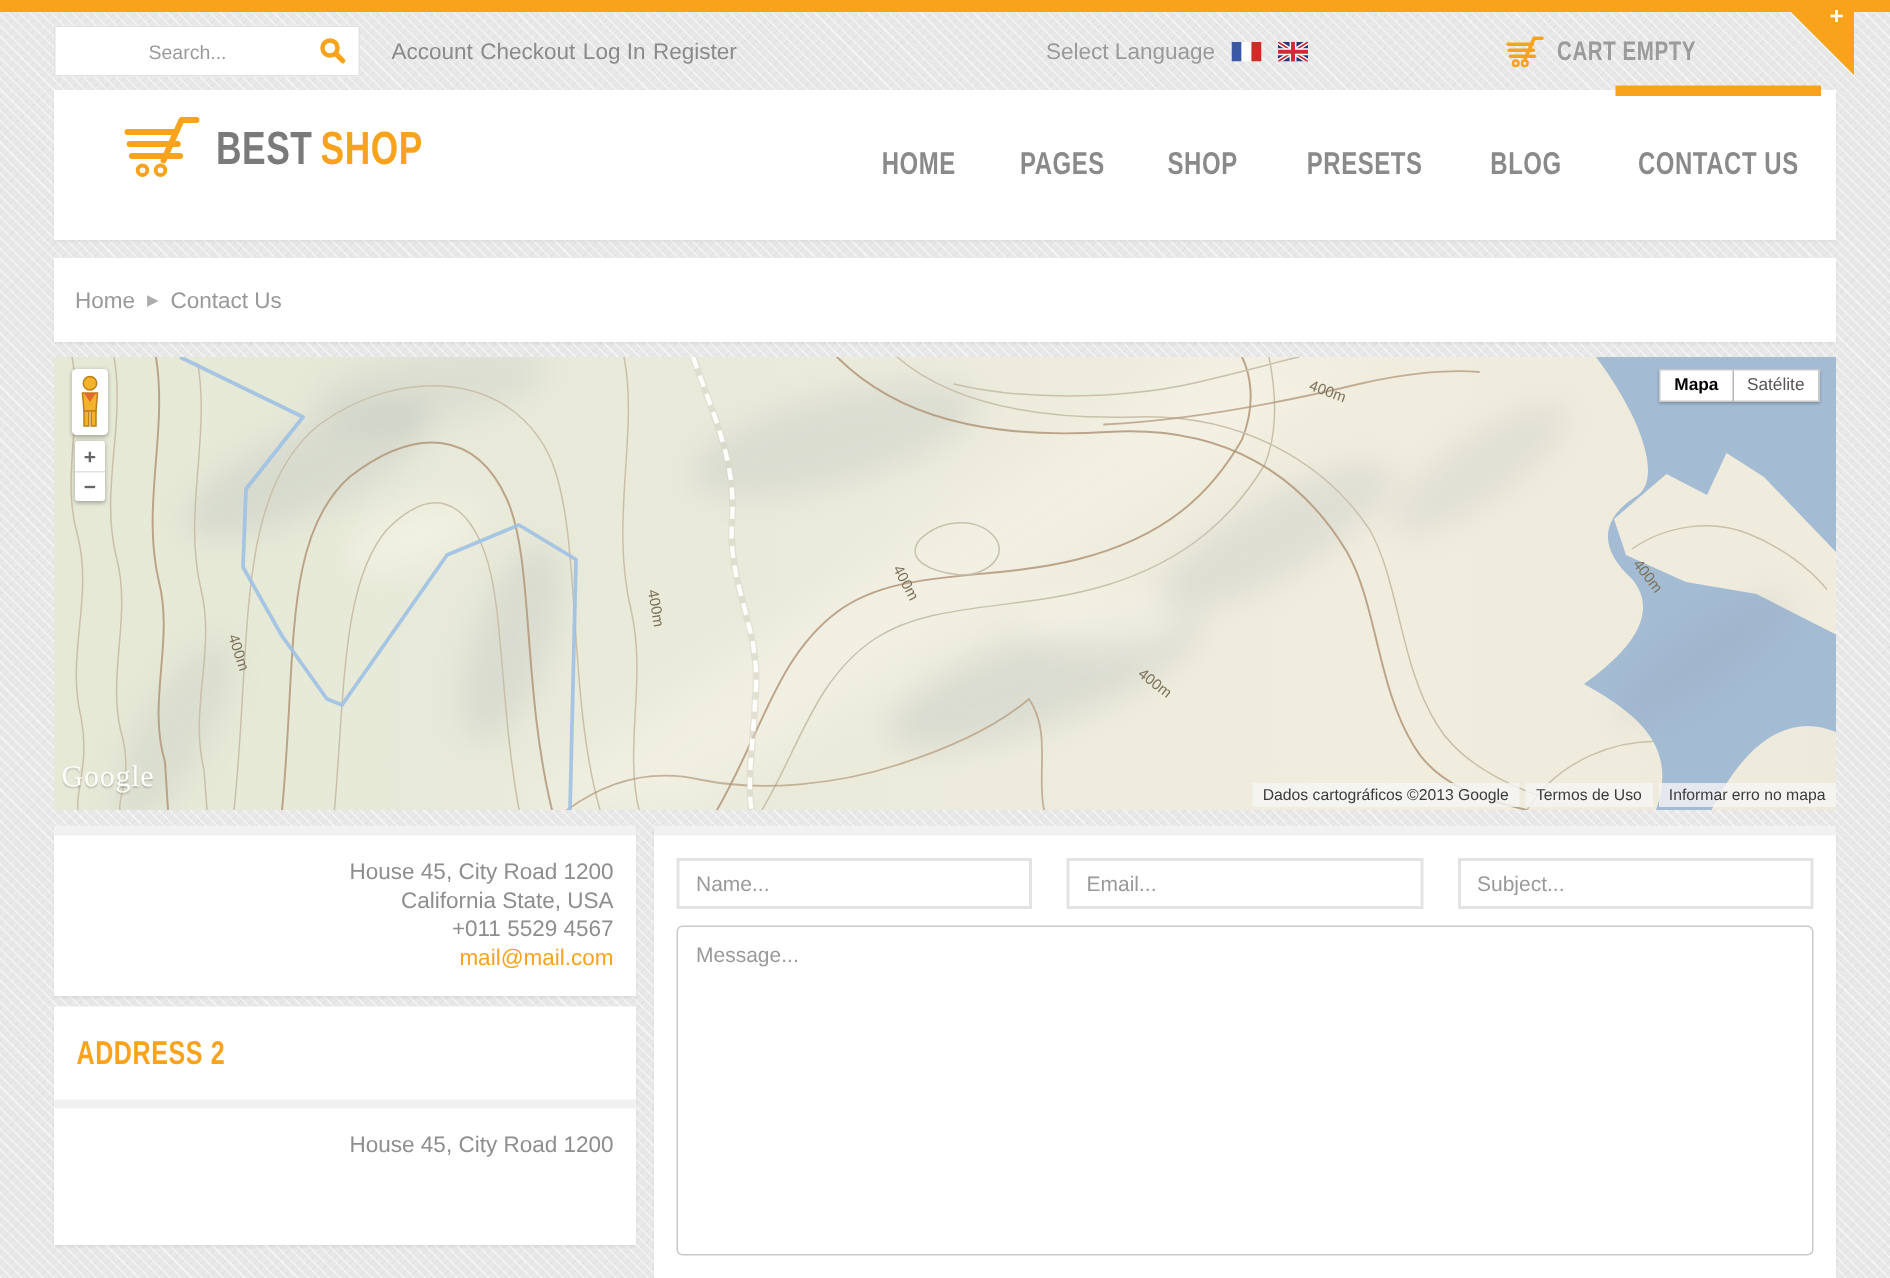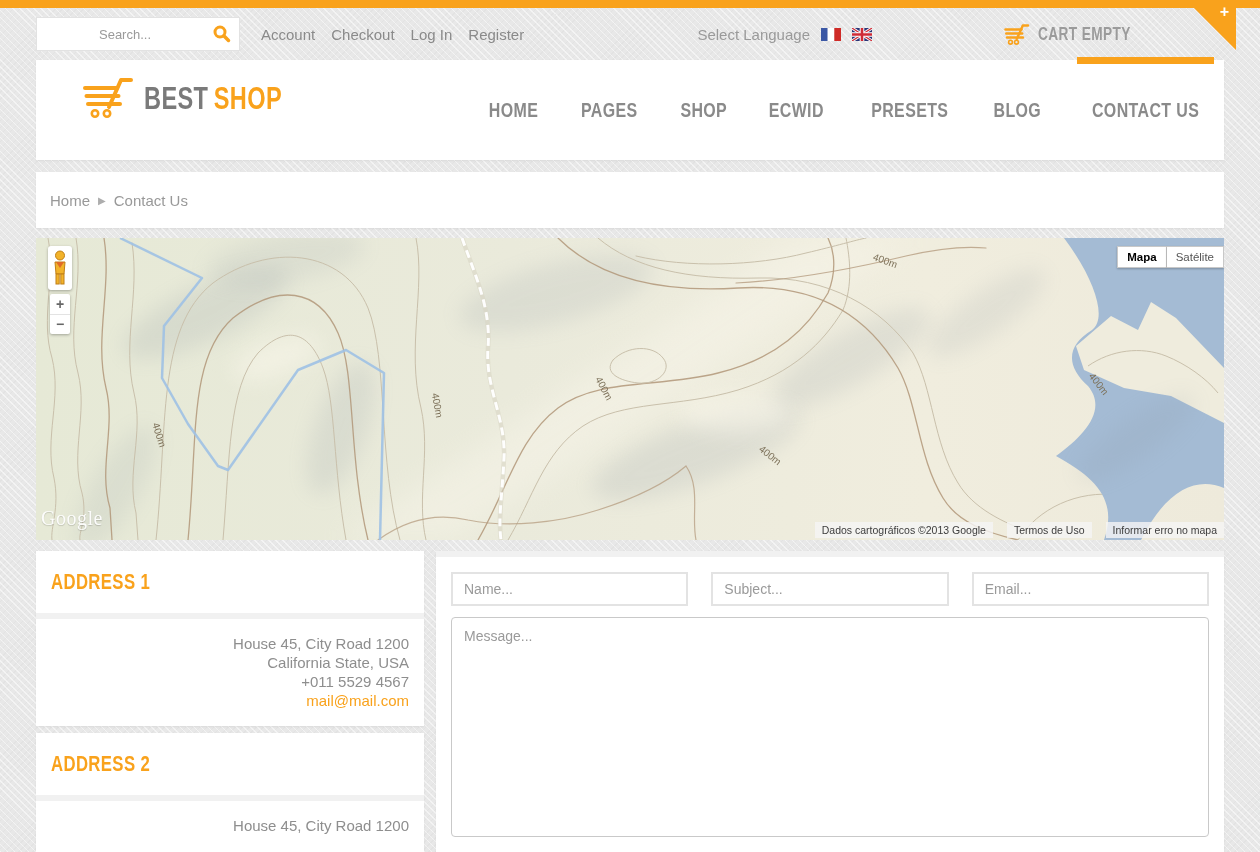--- a/index.html
+++ b/index.html
@@ -17,21 +17,21 @@
   .condensed{display:inline-block;font-weight:700;transform:scaleX(.76);letter-spacing:.5px;white-space:nowrap;}
   .cx-left{transform-origin:left center;}
   .cx-center{transform-origin:center center;}
 
   
   .topbar{position:absolute;top:8px;left:36px;width:1188px;height:52px;display:flex;align-items:center;}
   .searchbox{display:flex;align-items:center;width:204px;height:34px;background:#fff;border:1px solid #e2e2e2;box-sizing:border-box;}
   .searchbox input{flex:1;border:none;outline:none;background:transparent;font-family:"Liberation Sans",sans-serif;font-size:13px;color:#888;padding:0 4px 0 12px;min-width:0;text-align:center;}
   .searchbox input::placeholder{color:#9a9a9a;opacity:1;}
   .search-btn{width:34px;height:32px;border:none;background:transparent;display:flex;align-items:center;justify-content:center;cursor:pointer;padding:0;}
-  .top-links{display:flex;gap:16px;margin-left:21px;}
+  .top-links{display:flex;gap:5px;margin-left:21px;}
   .top-links a{font-size:15px;color:#8a8a8a;text-decoration:none;cursor:pointer;}
   .lang-group{margin-left:auto;display:flex;align-items:center;gap:11px;}
   .lang-label{font-size:15px;color:#9a9a9a;cursor:pointer;}
   .flag{display:inline-block;line-height:0;cursor:pointer;}
   .cart-group{margin-left:131px;margin-right:64px;display:flex;align-items:flex-start;gap:8px;cursor:pointer;}
   .cart-label{font-size:18px;color:#9b9b9b;}
   .ribbon{position:absolute;top:0;right:24px;width:50px;height:50px;background:#F9A21C;
           clip-path:polygon(0 0,100% 0,100% 100%);z-index:6;cursor:pointer;}
   .ribbon span{position:absolute;top:3px;right:7px;color:#fff;font-weight:700;font-size:16px;}
 
@@ -52,26 +52,26 @@
   .breadcrumb a{color:#999;text-decoration:none;cursor:pointer;}
   .crumb-arrow{font-size:10px;color:#adadad;}
 
   
   .map{position:absolute;top:238px;left:36px;width:1188px;height:302px;overflow:hidden;cursor:grab;background:#ebe9da;}
   .map svg.terrain{position:absolute;left:0;top:0;}
   .pegman-box{position:absolute;left:12px;top:8px;width:24px;height:44px;background:#fff;border-radius:3px;box-shadow:0 1px 3px rgba(0,0,0,.3);display:flex;align-items:center;justify-content:center;cursor:pointer;}
   .zoomctl{position:absolute;left:14px;top:56px;width:20px;height:40px;background:#fff;border-radius:2px;box-shadow:0 1px 3px rgba(0,0,0,.3);display:flex;flex-direction:column;}
   .zoomctl div{flex:1;display:flex;align-items:center;justify-content:center;font-size:14px;font-weight:700;color:#666;cursor:pointer;line-height:1;}
   .zoomctl .zout{border-top:1px solid #e3e3e3;}
-  .maptype{position:absolute;top:8px;right:0;display:flex;}
+  .maptype{position:absolute;top:8px;right:11px;display:flex;}
   .maptype button{height:22px;padding:0 9px;font-family:"Liberation Sans",sans-serif;font-size:11.5px;background:#fff;border:1px solid #c8c8c8;box-shadow:0 1px 2px rgba(0,0,0,.25);cursor:pointer;color:#555;}
   .maptype button.active{font-weight:700;color:#000;}
   .maptype button + button{border-left:none;}
   .gwatermark{position:absolute;left:5px;bottom:10px;font-family:"Liberation Serif",serif;font-size:20px;color:rgba(255,255,255,.95);text-shadow:0 1px 1px rgba(0,0,0,.18);letter-spacing:.5px;cursor:pointer;}
-  .attrib{position:absolute;right:0;bottom:2px;display:flex;gap:14px;font-size:10.5px;color:#3c3c3c;}
+  .attrib{position:absolute;right:0;bottom:2px;display:flex;gap:4px;font-size:10.5px;color:#3c3c3c;}
   .attrib span{background:rgba(245,245,245,.8);padding:2px 7px;white-space:nowrap;}
   .attrib span.link{cursor:pointer;}
 
   
   .content{position:absolute;top:551px;left:36px;width:1188px;display:flex;gap:12px;align-items:flex-start;}
   .col-left{width:388px;display:flex;flex-direction:column;}
   .col-right{width:788px;}
   .card{background:#fff;box-shadow:0 1px 2px rgba(0,0,0,.06);}
   .card-head{height:62px;display:flex;align-items:center;padding-left:15px;}
   .card-head h2{margin:0;font-size:22px;line-height:1;}
@@ -160,23 +160,20 @@
     </div>
     <ul class="nav">
       <li>
           <span class="condensed cx-center">HOME</span>
         </li>
       <li>
           <span class="condensed cx-center">PAGES</span>
         </li>
       <li>
           <span class="condensed cx-center">SHOP</span>
-        </li>
-      <li>
-          <span class="condensed cx-center">ECWID</span>
         </li>
       <li>
           <span class="condensed cx-center">PRESETS</span>
         </li>
       <li>
           <span class="condensed cx-center">BLOG</span>
         </li>
       <li class="active">
           <span class="condensed cx-center">CONTACT US</span>
         </li>
@@ -288,23 +285,20 @@
     <div class="attrib">
       <span>Dados cartográficos ©2013 Google</span>
       <span class="link">Termos de Uso</span>
       <span class="link">Informar erro no mapa</span>
     </div>
   </div>
 
   <div class="content">
     <div class="col-left">
       <div class="card">
-        <div class="card-head">
-          <h2 class="accent"><span class="condensed cx-left">ADDRESS 1</span></h2>
-        </div>
         <div class="card-divider"></div>
         <div class="addr-body">
           <div>House 45, City Road 1200</div>
           <div>California State, USA</div>
           <div>+011 5529 4567</div>
           <div><a>mail@mail.com</a></div>
         </div>
       </div>
       <div class="gap7"></div>
       <div class="card">
@@ -317,21 +311,21 @@
         </div>
       </div>
     </div>
 
     <div class="col-right">
       <div class="card">
         <div class="card-divider"></div>
         <div class="card-body">
           <div class="form-row">
             <input type="text" placeholder="Name..." style="">
+            <input type="text" placeholder="Email..." style="">
             <input type="text" placeholder="Subject..." style="">
-            <input type="text" placeholder="Email..." style="">
           </div>
           <textarea class="msg" placeholder="Message..." style=""></textarea>
         </div>
       </div>
     </div>
   </div>
 </div>
 
 </body></html>

